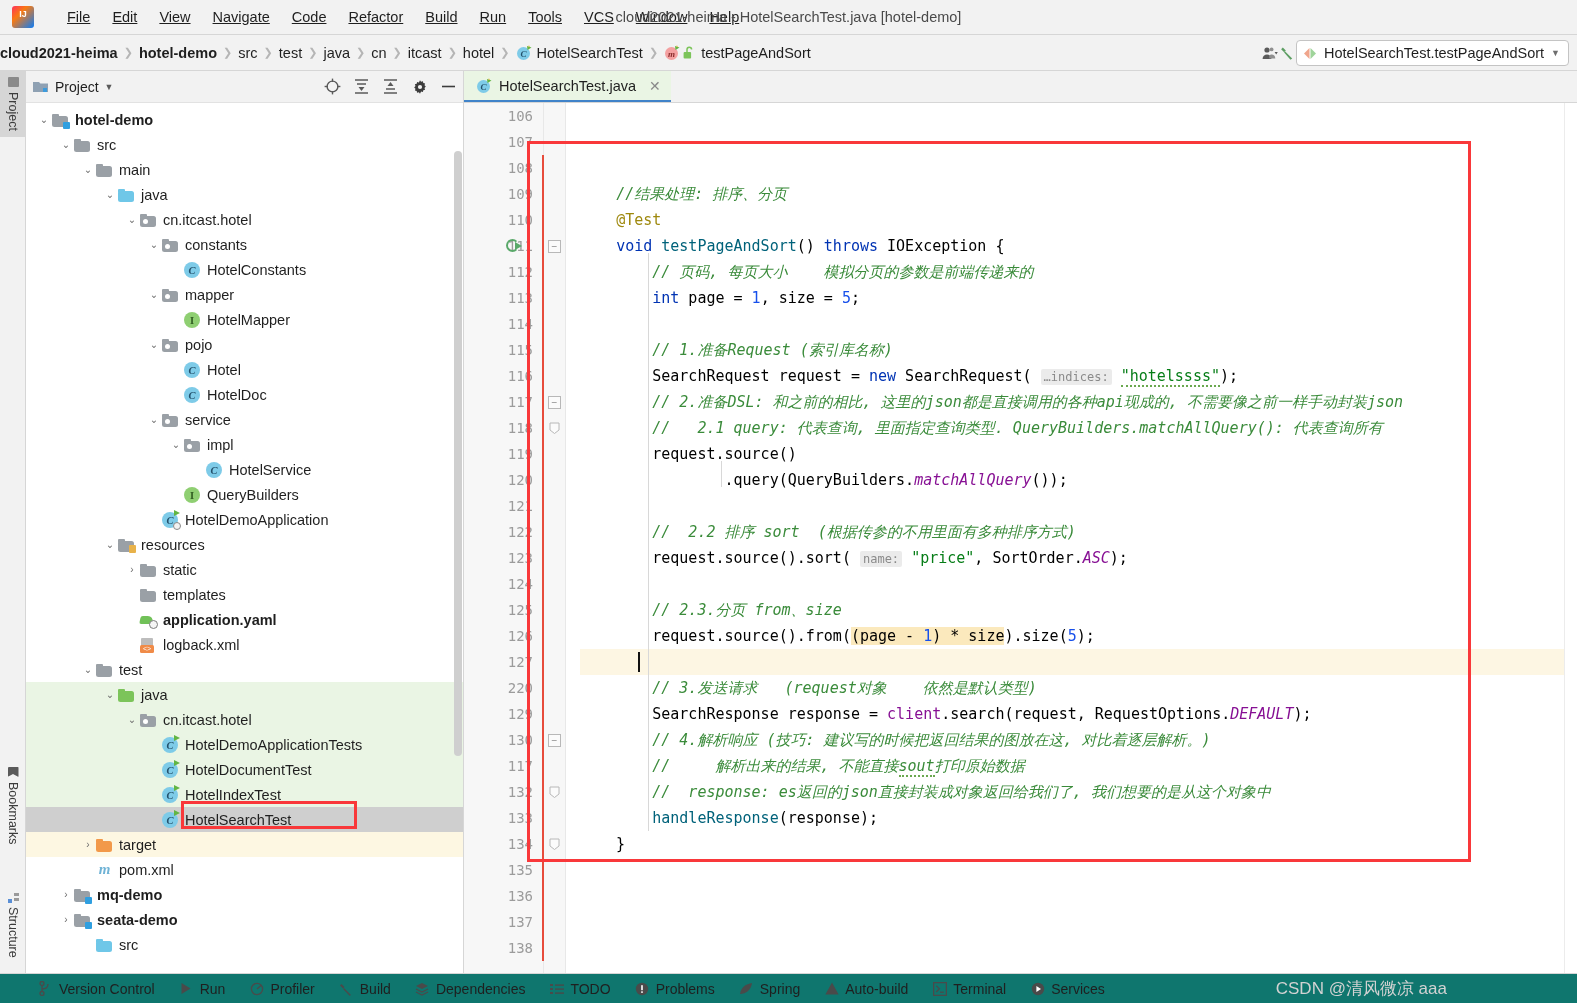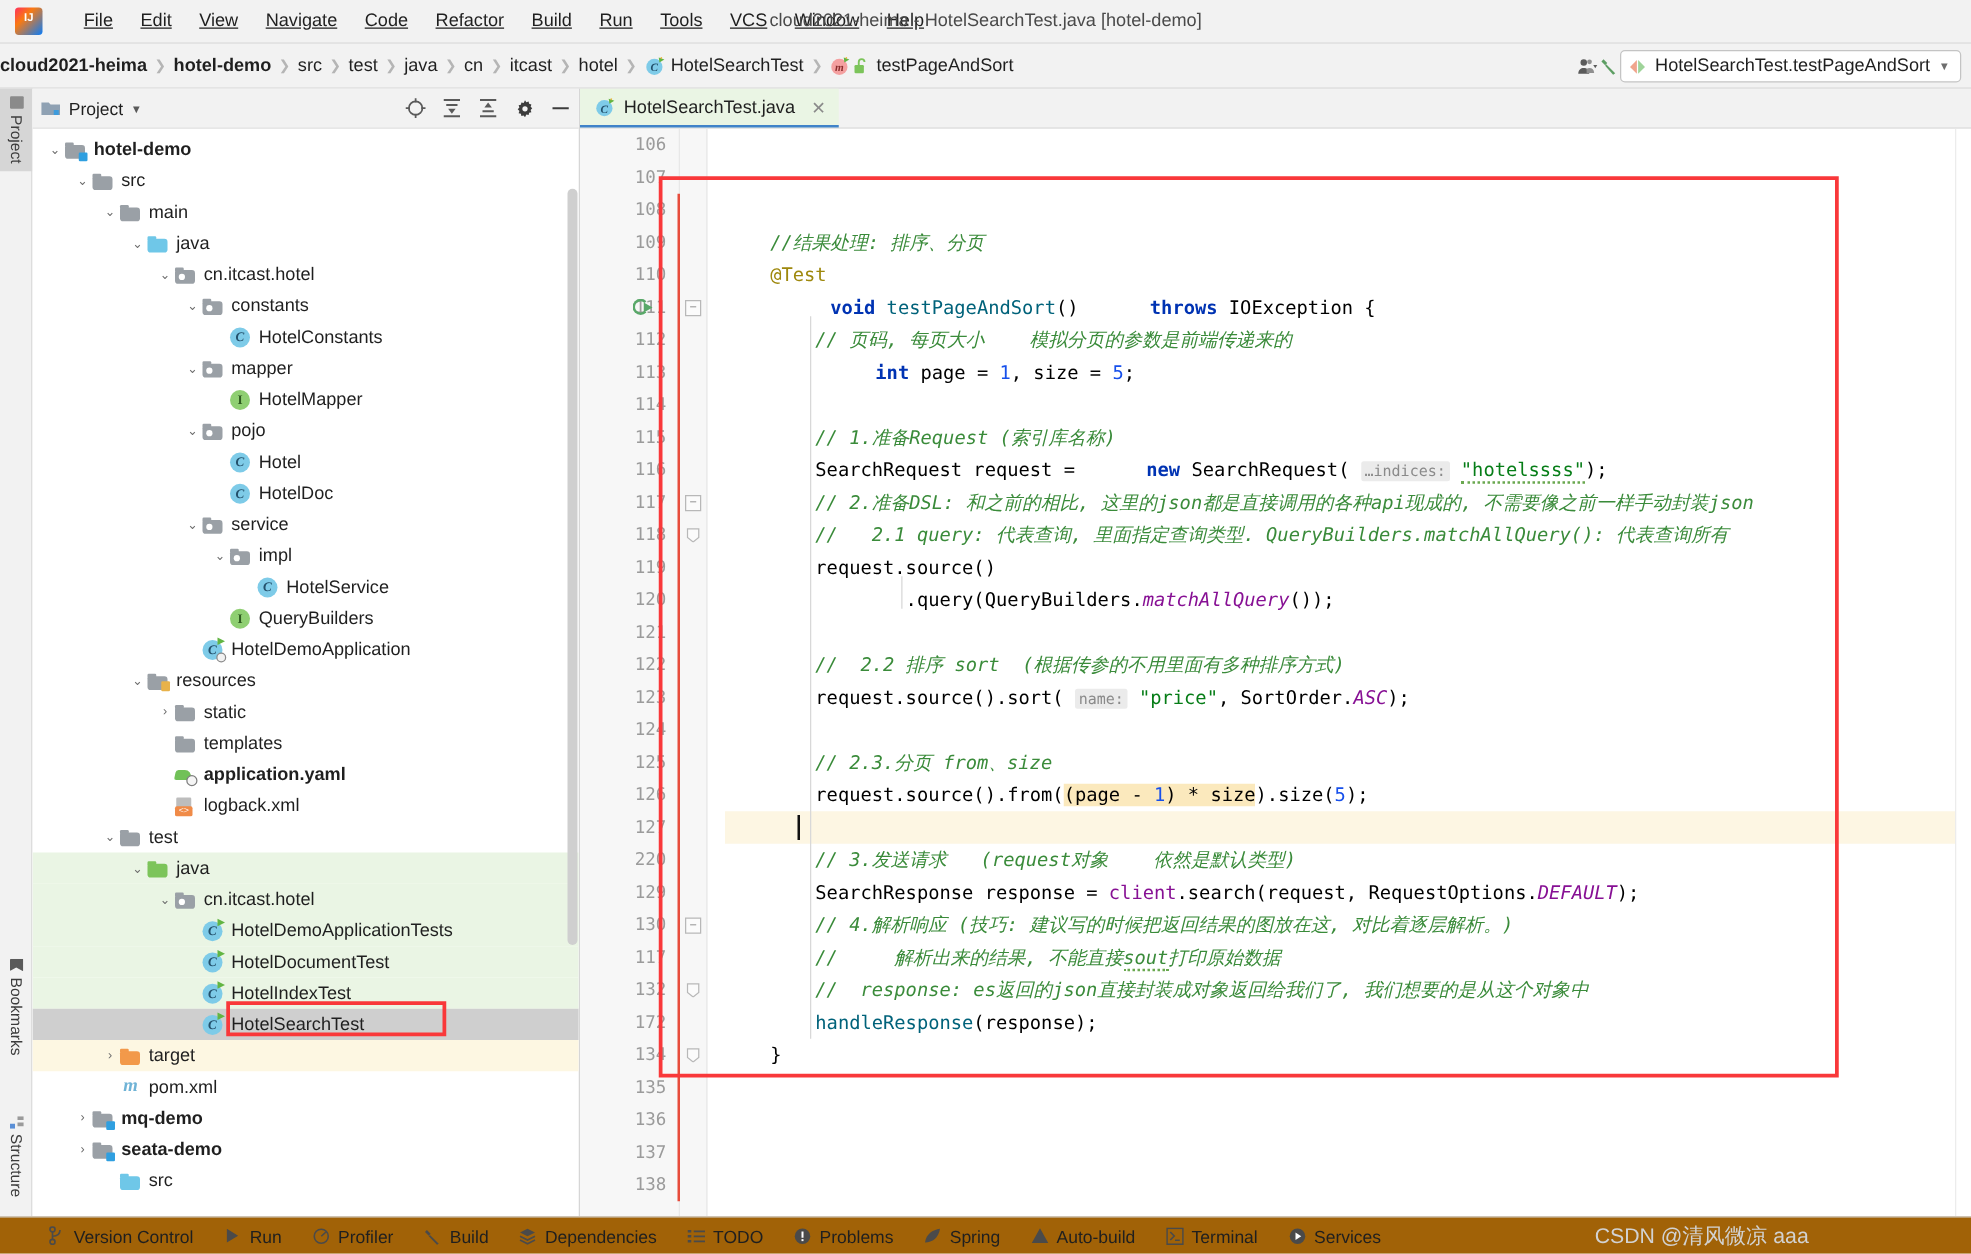--- a/index.html
+++ b/index.html
@@ -149,21 +149,21 @@
   .foldmark.tri { border:none; background:none; }
   .code { flex:1; position:relative; font-family:"DejaVu Sans Mono", monospace;
     font-size:15px; padding-left:14px; overflow:hidden; }
   .cline { height:26px; line-height:26px; white-space:pre; }
   .cline.cur { background:#fdf6e3; }
   .indent-guides { position:absolute; left:0; top:0; bottom:0; right:0;
     pointer-events:none; }
   .iguide { position:absolute; width:1px; background:#d8d8d8; }
 
   
-  .kw { color:#0033b3; font-weight:bold;margin-left:48px; }
+  .kw { color:#0033b3; font-weight:normal; }
   .cmt { color:#3a8b3a; font-style:italic; }
   .str { color:#067d17; }
   .num { color:#1750eb; }
   .ann { color:#9e880d; }
   .mth { color:#00627a; }
   .stat { color:#871094; font-style:italic; }
   .fld { color:#871094; }
   .hint { background:#ebebeb; color:#8a8a8a; font-size:12px; border-radius:2px;
     padding:1px 3px; font-style:normal; }
   .hl { background:#fbe9bd; }
@@ -189,21 +189,21 @@
   .caret { position:absolute; width:1.6px; background:#111; height:20px; }
 
   
   .rightmark { position:absolute; right:0; top:0; width:13px; bottom:0;
     background:#fff; border-left:1px solid #ececec; }
 
   
   .redrect { position:absolute; border:3px solid #f9383a; pointer-events:none; z-index:30; }
 
   
-  .statusbar { height:30px; background:#a16207; border-top:1px solid #d6d6d6;
+  .statusbar { height:30px; background:#0f766e; border-top:1px solid #d6d6d6;
     display:flex; align-items:center; padding-left:38px; gap:24px; position:relative; }
   .sbitem { display:flex; align-items:center; gap:6px; font-size:14px; color:#1f1f1f; }
   .sbicon { width:15px; height:15px; display:flex; align-items:center;
     justify-content:center; color:#4a4a4a; }
   .watermark { position:absolute; right:130px; font-size:17px; color:#d2d2d2; }
 </style>
 </head>
 <body>
 
 <div class="titlebar">
@@ -697,21 +697,21 @@
           <div class="gline">123</div>
           <div class="gline">124</div>
           <div class="gline">125</div>
           <div class="gline">126</div>
           <div class="gline">127</div>
           <div class="gline">220</div>
           <div class="gline">129</div>
           <div class="gline">130</div>
           <div class="gline">117</div>
           <div class="gline">132</div>
-          <div class="gline">172</div>
+          <div class="gline">133</div>
           <div class="gline">134</div>
           <div class="gline">135</div>
           <div class="gline">136</div>
           <div class="gline">137</div>
           <div class="gline">138</div>
           <div class="modstripe" style="top: 52px; height: 806px;"></div>
           <div class="rungut" style="left: 42px; top: 136px;">
             <span class="c"></span>
             <span class="t"></span>
           </div>

